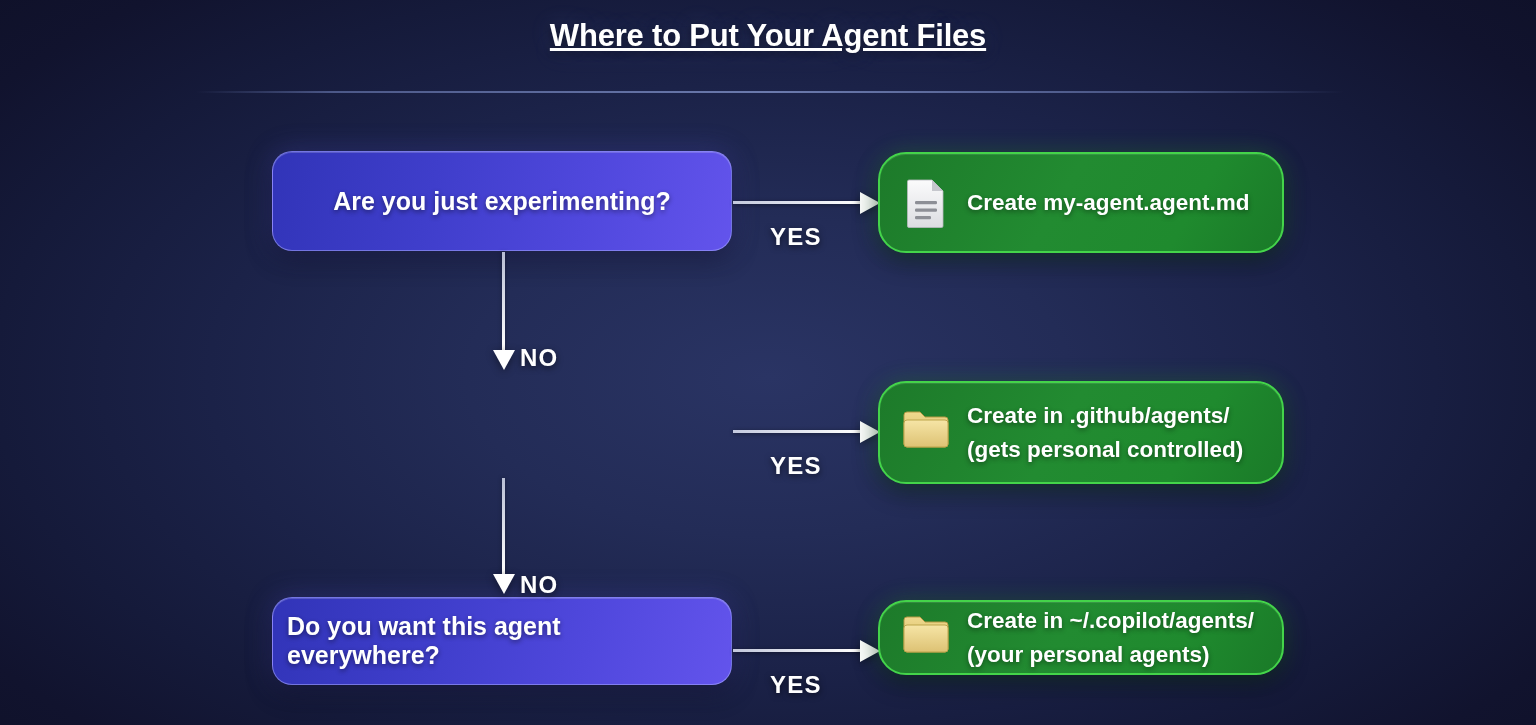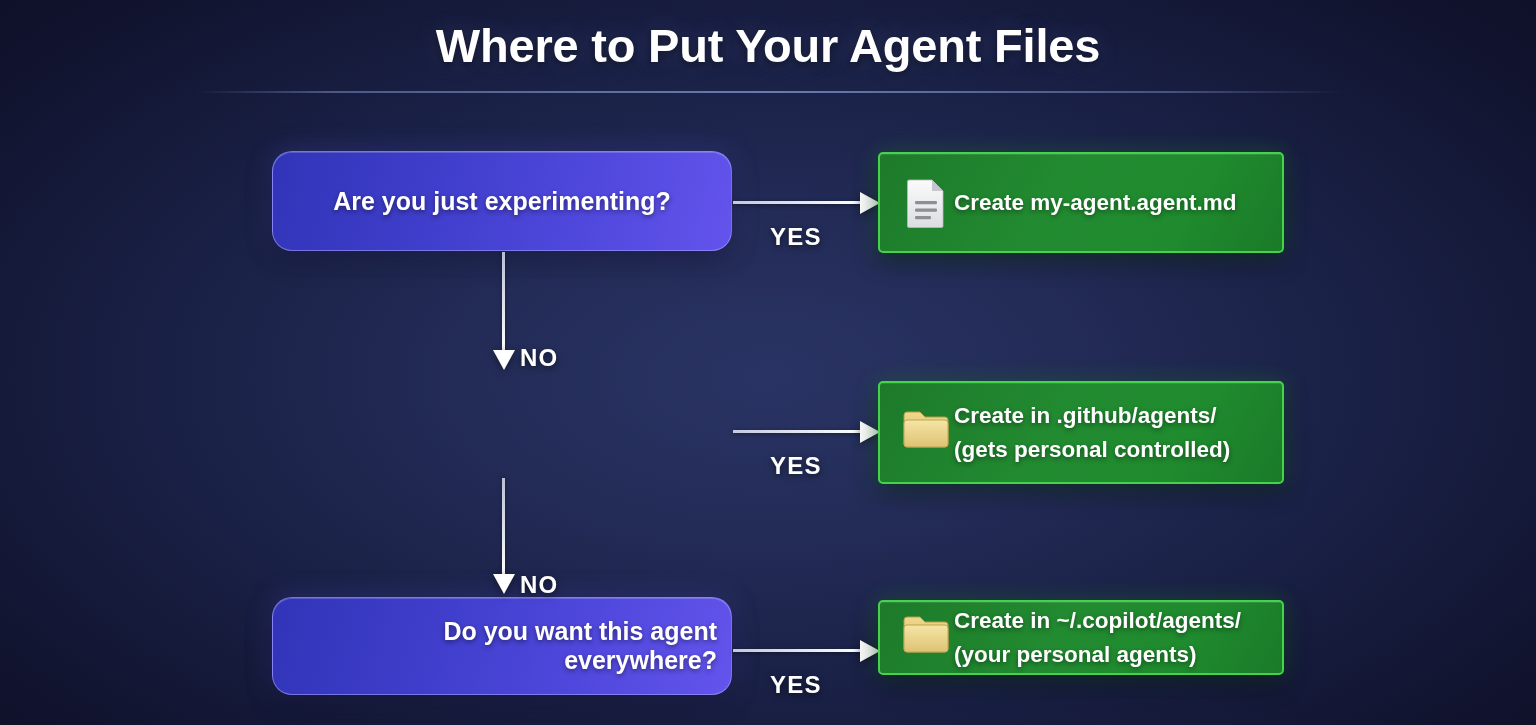--- a/index.html
+++ b/index.html
@@ -17,25 +17,26 @@
       radial-gradient(ellipse 70% 78% at 50% 52%, #2a3464 0%, #232c57 28%, #1b2248 52%, #151a3a 72%, #11132e 88%, #0f1129 100%),
       #11132e;
     overflow:hidden;
   }
 
   
   #title {
     position:absolute;
     top:18px; left:0; width:1536px;
     text-align:center;
-    font-size:47px;
+    font-size:31px;
     font-weight:bold;
     color:#ffffff;
     letter-spacing:-0.2px;
     text-shadow:0 3px 10px rgba(0,0,0,0.55), 0 0 22px rgba(150,170,255,0.22);
+    text-decoration:underline;
   }
 
   #title-divider {
     position:absolute;
     top:91px; left:196px;
     width:1148px; height:2px;
     background:linear-gradient(to right,
        rgba(120,140,210,0.0) 0%,
        rgba(140,160,225,0.45) 12%,
        rgba(160,180,240,0.60) 50%,
@@ -52,41 +53,41 @@
     background:linear-gradient(105deg, #3134b8 0%, #3f3ecb 35%, #5048dd 68%, #6354ec 100%);
     border:1.5px solid rgba(168,170,255,0.55);
     box-shadow:0 8px 26px rgba(0,0,0,0.45),
                0 0 26px rgba(92,92,230,0.35),
                inset 0 1px 0 rgba(255,255,255,0.18);
     display:flex; align-items:center; justify-content:center;
     color:#ffffff;
     font-weight:bold;
     font-size:25px;
     text-shadow:0 2px 5px rgba(0,0,0,0.45);
-    text-align:right;
+    text-align:left;
     padding:0 14px;
   }
   #decision-0 { top:151px; height:100px; }
   #decision-1 { top:375px; height:102px; }
-  #decision-2 { top:597px; height:98px; }
+  #decision-2 { top:597px; height:88px; }
 
   
   .result {
     position:absolute;
     left:878px;
     width:406px;
-    border-radius:5px;
+    border-radius:28px;
     background:linear-gradient(120deg, #1d7a2a 0%, #228b31 45%, #1f8a2e 75%, #1a7a28 100%);
     border:2px solid #44d44a;
     box-shadow:0 8px 24px rgba(0,0,0,0.45),
                0 0 22px rgba(56,190,70,0.30),
                inset 0 1px 0 rgba(255,255,255,0.10);
     display:flex; align-items:center;
     padding:0 20px;
-    gap:4px;
+    gap:17px;
   }
   #result-0 { top:152px; height:101px; }
   #result-1 { top:381px; height:103px; }
   #result-2 { top:600px; height:75px; }
 
   .result-text {
     color:#ffffff;
     font-weight:bold;
     font-size:22.5px;
     line-height:1.47;

